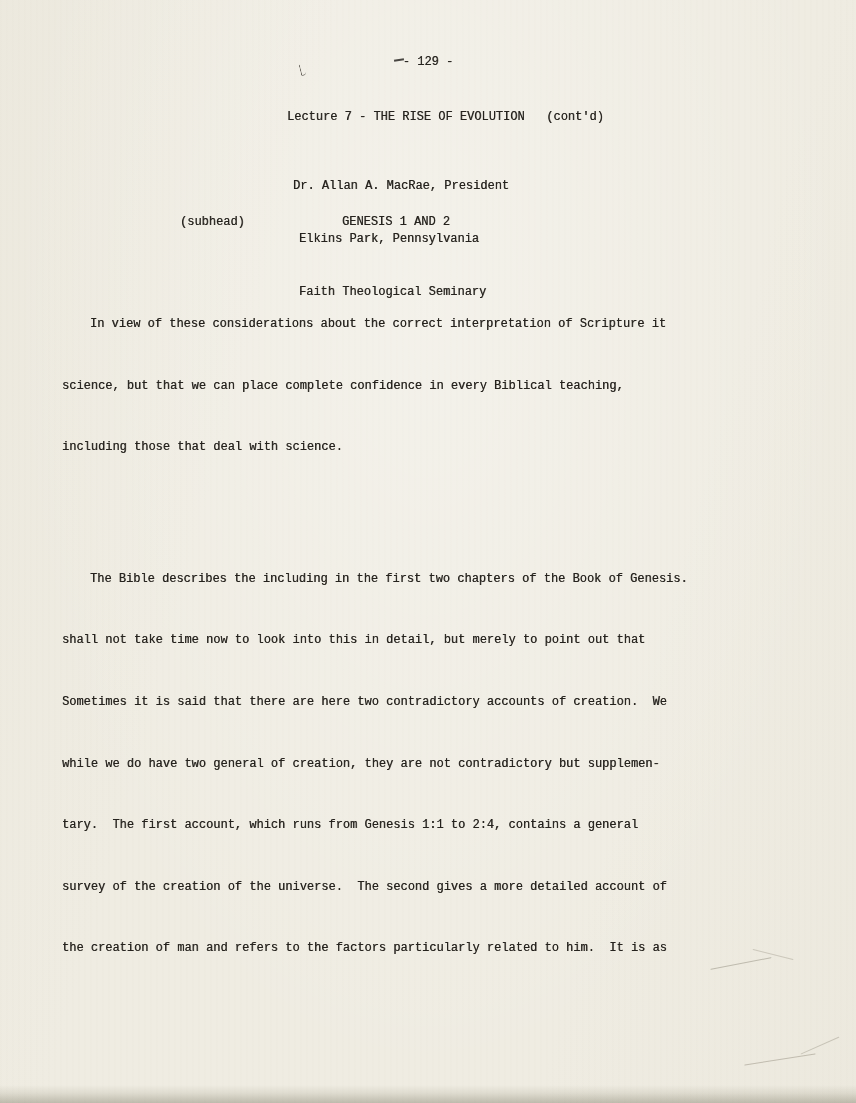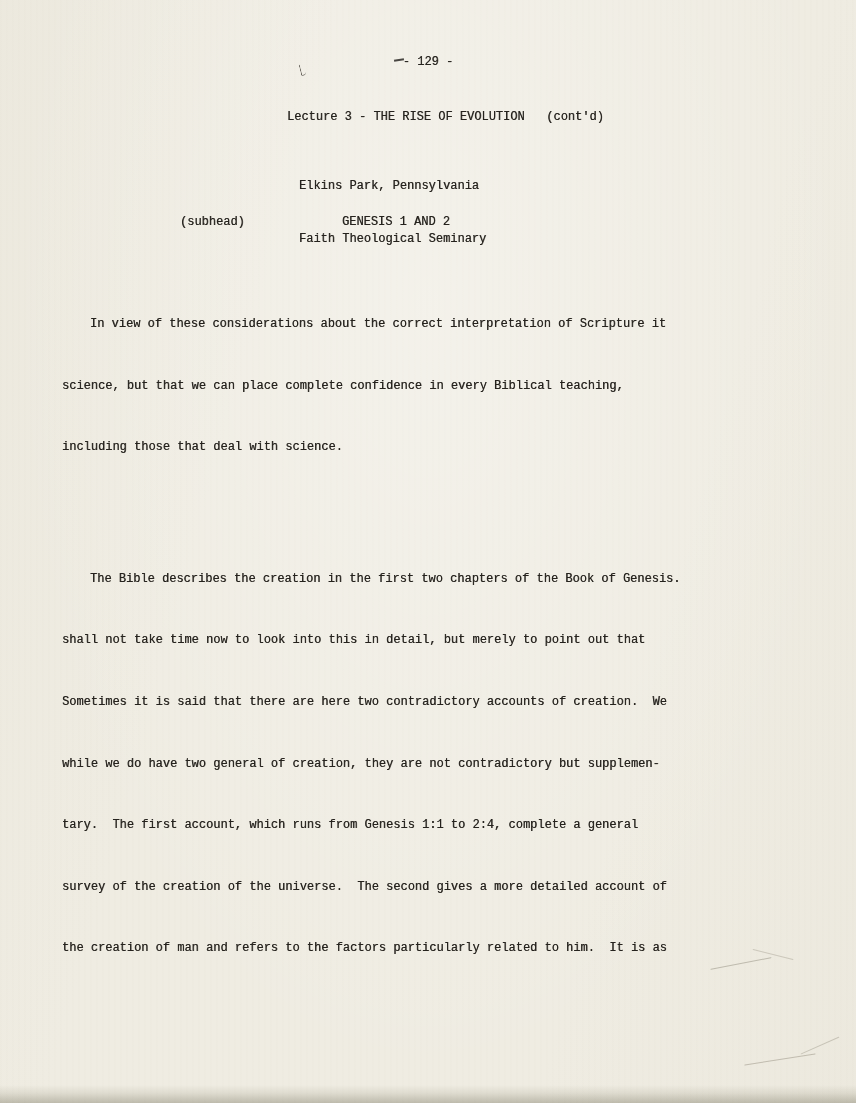--- a/index.html
+++ b/index.html
@@ -65,46 +65,47 @@
 </style>
 </head>
 <body>
 
 <div class="page">
 
   <div class="page-number typed">- 129 -</div>
   <div class="overtype-mark"></div>
   <div class="stray-ink-mark"></div>
 
-  <div class="lecture-title typed">Lecture 3 - THE RISE OF EVOLUTION   (cont'd)</div>
+  <div class="lecture-title typed">Lecture 7 - THE RISE OF EVOLUTION   (cont'd)</div>
 
   <div class="presenter-block typed">
+    <div>Dr. Allan A. MacRae, President</div>
     <div class="cont-line">Elkins Park, Pennsylvania</div>
     <div class="cont-line">Faith Theological Seminary</div>
   </div>
 
   <div class="subhead-row">
     <span class="subhead-label typed">(subhead)</span>
     <span class="subhead-title typed">GENESIS 1 AND 2</span>
   </div>
 
   <div class="body-text typed">
 
     <div class="para">
       <div class="line first">In view of these considerations about the correct interpretation of Scripture it</div>
       <div class="line">science, but that we can place complete confidence in every Biblical teaching,</div>
       <div class="line">including those that deal with science.</div>
     </div>
 
     <div class="para">
-      <div class="line first">The Bible describes the creation in the first two chapters of the Book of Genesis.</div>
+      <div class="line first">The Bible describes the including in the first two chapters of the Book of Genesis.</div>
       <div class="line">shall not take time now to look into this in detail, but merely to point out that</div>
       <div class="line">Sometimes it is said that there are here two contradictory accounts of creation.  We</div>
       <div class="line">while we do have two general of creation, they are not contradictory but supplemen-</div>
-      <div class="line">tary.  The first account, which runs from Genesis 1:1 to 2:4, complete a general</div>
+      <div class="line">tary.  The first account, which runs from Genesis 1:1 to 2:4, contains a general</div>
       <div class="line">survey of the creation of the universe.  The second gives a more detailed account of</div>
       <div class="line">the creation of man and refers to the factors particularly related to him.  It is as</div>
       
       
       
       
       
       
       
       

